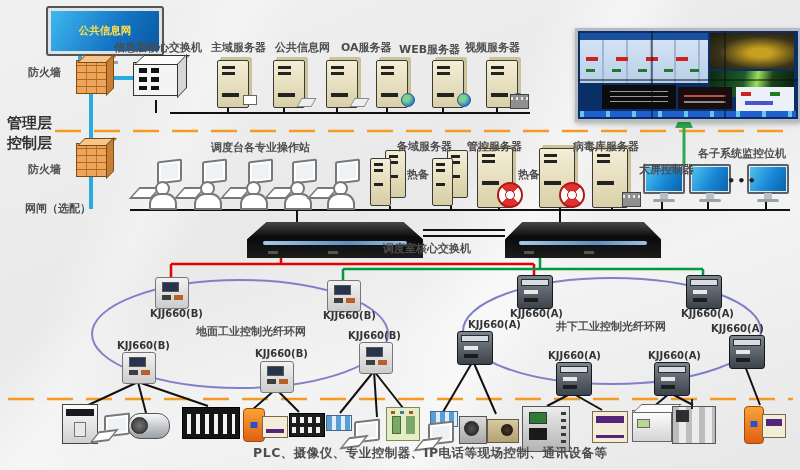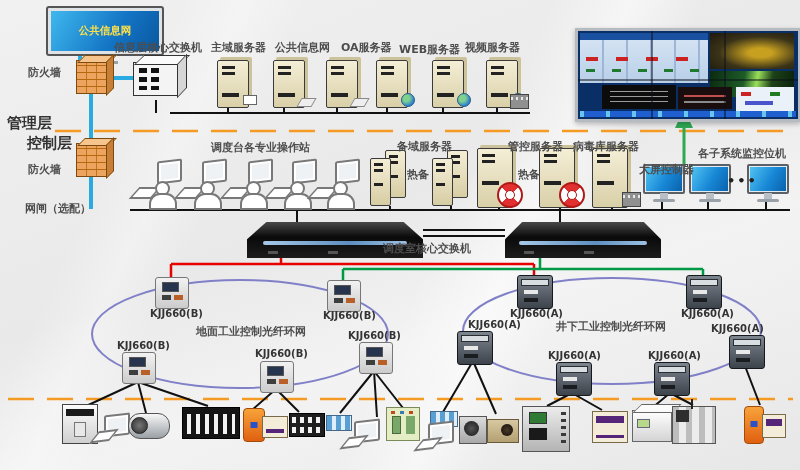--- a/index.html
+++ b/index.html
@@ -237,21 +237,21 @@
     <div class="p vp2"></div>
     <div class="p vp3"></div>
     <div class="p vp4"></div>
     <div class="p vp5"></div>
     <div class="p vp6"></div>
     <div class="p vtask"></div>
     <div class="p vgrid"></div>
   </div>
 
   <div class="lbl lbl-lg" style="left:7px;top:116px;">管理层</div>
-  <div class="lbl lbl-lg" style="left:7px;top:136px;margin-left:20px;">控制层</div>
+  <div class="lbl lbl-lg" style="left:7px;top:136px;">控制层</div>
   <div class="dev fw" style="left:76px;top:143px;"></div>
   <div class="lbl" style="left:28px;top:164px;">防火墙</div>
   <div class="lbl" style="left:25px;top:203px;">网闸（选配）</div>
 
   <div class="lbl" style="left:211px;top:142px;">调度台各专业操作站</div>
   <div class="dev ws" style="left:139px;top:160px;">
       <div class="mon"></div>
       <div class="kb"></div>
       <div class="head"></div>
       <div class="body"></div>
@@ -285,21 +285,21 @@
   <div class="dev dbc" style="left:370px;top:150px;">
       <div class="mt back"></div>
       <div class="mt front"></div>
     </div>
   <div class="lbl" style="left:407px;top:169px;">热备</div>
   <div class="dev dbc" style="left:432px;top:150px;">
       <div class="mt back"></div>
       <div class="mt front"></div>
     </div>
 
-  <div class="lbl" style="left:508px;top:141px;">管控服务器</div>
+  <div class="lbl" style="left:467px;top:141px;">管控服务器</div>
   <div class="dev tower tower2" style="left:477px;top:148px;"></div>
   <div class="dev saver" style="left:497px;top:182px;"></div>
   <div class="lbl" style="left:518px;top:169px;">热备</div>
   <div class="dev tower tower2" style="left:539px;top:148px;"></div>
   <div class="dev saver" style="left:559px;top:182px;"></div>
 
   <div class="lbl" style="left:573px;top:141px;">病毒库服务器</div>
   <div class="dev tower tower2" style="left:592px;top:148px;">
       <span class="film" style="right:-14px;bottom:0;"></span>
     </div>
@@ -355,13 +355,14 @@
   <div class="dev minipc" style="left:428px;top:422px;"></div>
   <div class="dev gcam" style="left:459px;top:416px;"></div>
   <div class="dev tcam" style="left:487px;top:419px;"></div>
   <div class="dev cab" style="left:522px;top:406px;"></div>
   <div class="dev cdev two" style="left:592px;top:411px;width:34px;height:30px;"></div>
   <div class="dev wbox" style="left:632px;top:410px;"></div>
   <div class="dev plcmod" style="left:672px;top:406px;"></div>
   <div class="dev odev" style="left:744px;top:406px;width:18px;height:36px;"></div>
   <div class="dev cdev" style="left:762px;top:414px;width:22px;height:22px;"></div>
 
+  <div class="lbl cap" style="left:253px;top:447px;">PLC、摄像仪、专业控制器、IP电话等现场控制、通讯设备等</div>
 </div>
 
 </body></html>

